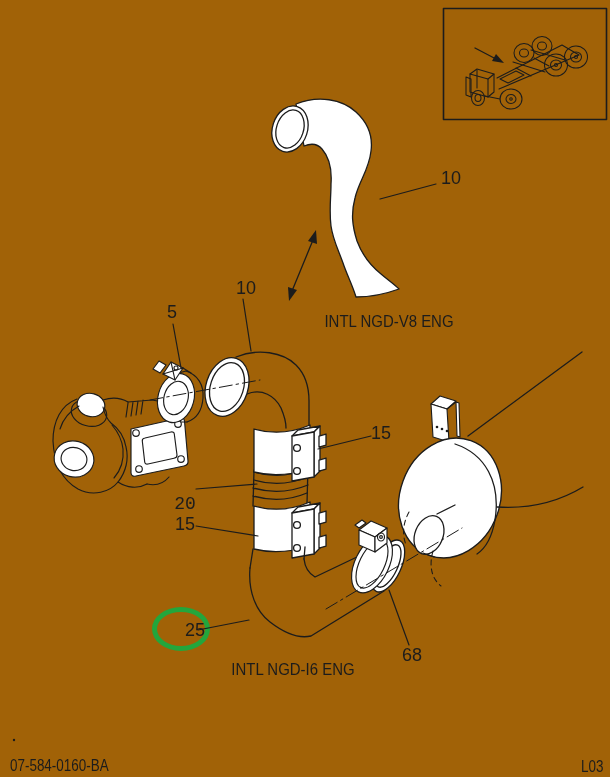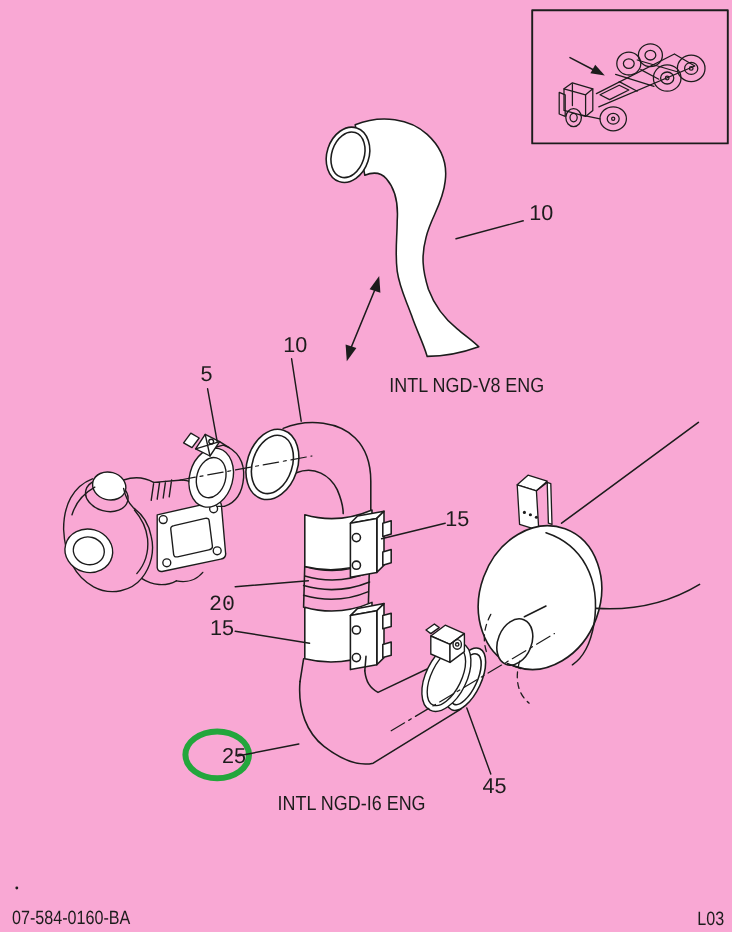--- a/index.html
+++ b/index.html
@@ -13,21 +13,21 @@
   .eng-label{font-size:17px;transform:translate(-50%,-50%) scaleX(0.88);}
   .footer-text{font-size:16px;transform:scaleX(0.84);transform-origin:left bottom;}
   .highlight-ellipse{
     position:absolute;z-index:1;left:152px;top:607px;width:58px;height:44px;
     border:5px solid #23a63c;border-radius:50%;box-sizing:border-box;background:transparent;
   }
 </style>
 </head>
 <body>
 
-<div class="stage" style="color: rgb(28, 28, 28); background: #f9a8d4;">
+<div class="stage" style="color: rgb(28, 28, 28); background: #a16207;">
 
   <div class="highlight-ellipse" style="border-color: rgb(35, 166, 60);"></div>
 
   <svg width="610" height="777" viewBox="0 0 610 777" fill="none" stroke="#1c1c1c" stroke-width="1.3" stroke-linecap="round" stroke-linejoin="round">
 
     <g>
       <rect x="443.5" y="8.5" width="163" height="111" stroke-width="1.6"></rect>
       <g stroke-width="1.05">
 
         <path d="M497,78 L562,45 M499,89 L579,55 M562,45 L579,55"></path>
@@ -224,20 +224,20 @@
     <circle cx="14" cy="740" r="1.2" fill="#1c1c1c" stroke="none"></circle>
   </svg>
 
   <div class="txt callout" style="left:451px;top:178px;">10</div>
   <div class="txt callout" style="left:246px;top:288px;">10</div>
   <div class="txt callout" style="left:172px;top:312px;">5</div>
   <div class="txt callout" style="left:381px;top:433px;">15</div>
   <div class="txt callout" style="left:185px;top:504px;font-family:Liberation Mono, monospace;">20</div>
   <div class="txt callout" style="left:185px;top:524px;">15</div>
   <div class="txt callout" style="left:180px;top:630px;margin-left:15px;">25</div>
-  <div class="txt callout" style="left:412px;top:655px;">45</div>
+  <div class="txt callout" style="left:412px;top:655px;">68</div>
 
   <div class="txt eng-label" style="left:389px;top:322px;">INTL NGD-V8 ENG</div>
   <div class="txt eng-label" style="left:293px;top:670px;">INTL NGD-I6 ENG</div>
 
   <div class="txt footer-text" style="left:10px;top:757px;">07-584-0160-BA</div>
   <div class="txt footer-text" style="left:581px;top:758px;">L03</div>
 </div>
 
 </body></html>

